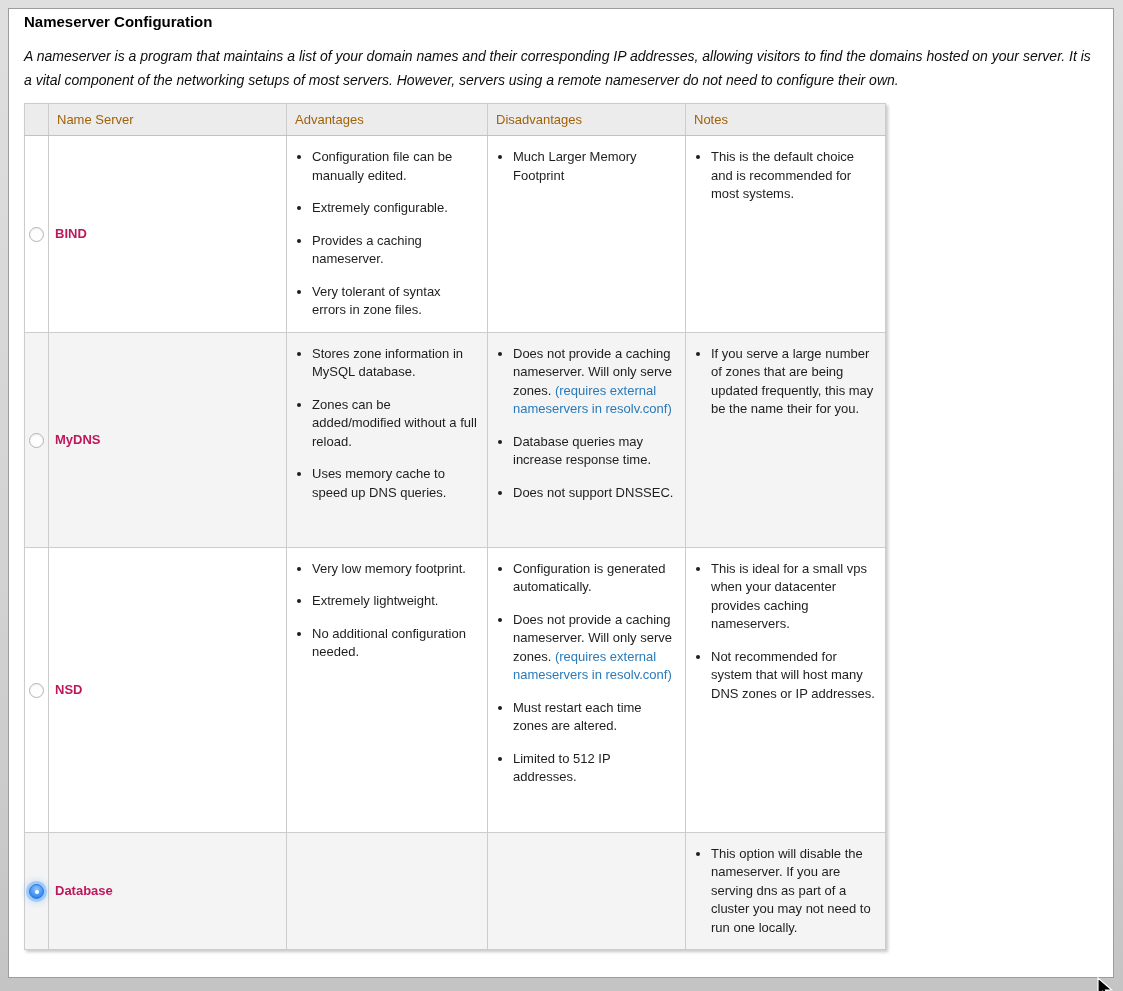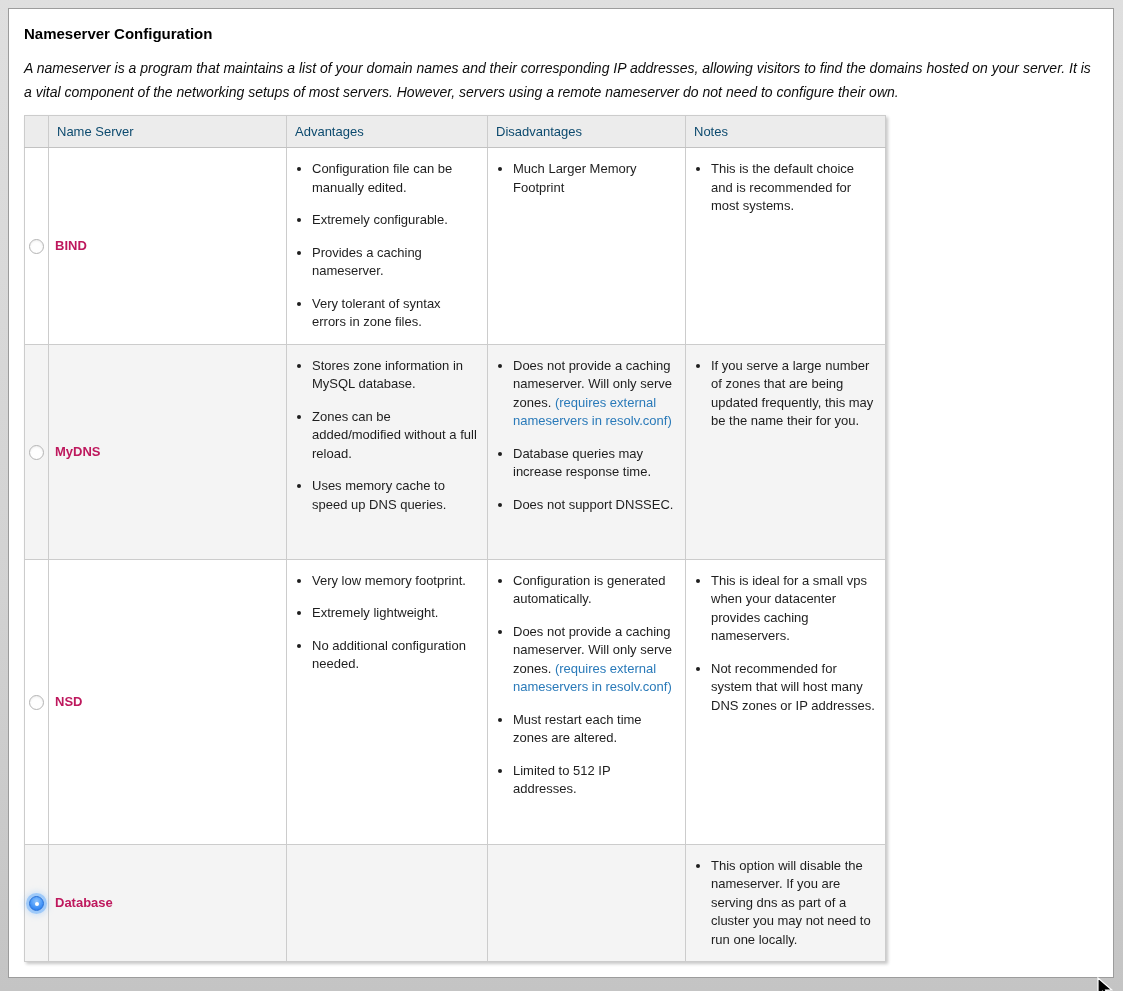--- a/index.html
+++ b/index.html
@@ -18,21 +18,21 @@
     position:relative;overflow:hidden;
     background:linear-gradient(180deg,#dfdfdf 0%,#d2d2d2 60%,#c4c4c4 100%);
     font-family:"Liberation Sans", sans-serif;
     color:var(--text);
   }
   .panel{
     position:absolute;left:8px;top:8px;
     width:1106px;height:970px;
     background:#ffffff;
     border:1px solid var(--panel-border);
-    padding:16px 15px 0 15px;
+    padding:4px 15px 0 15px;
   }
   .page-title{
     margin:0;font-size:15px;line-height:17px;font-weight:bold;color:#000;
   }
   .page-desc{
     margin:14px 0 0 0;max-width:1076px;
     font-style:italic;font-size:14px;line-height:24px;color:#0d0d0d;
   }
   .page-instruction{
     margin:7px 0 0 0;font-size:13px;line-height:16px;color:#0d0d0d;
@@ -43,21 +43,21 @@
     width:861px;
     border:1px solid var(--table-outer);
     box-shadow:2px 2px 3px rgba(0,0,0,0.22);
     background:#fff;
   }
   .ns-table th,.ns-table td{
     border:1px solid var(--cell-border);
   }
   .ns-table thead th{
     background:var(--head-bg);
-    height:32px;font-size:13px;font-weight:normal;color:#0c4a6e;
+    height:32px;font-size:13px;font-weight:normal;color:#a16207;
     text-align:left;padding:0 4px 0 8px;
     border-bottom:1px solid #c2c2c2;
   }
   .ns-table tbody tr.alt td{background:var(--alt-bg);margin-left:36px;}
   td.radio-cell{vertical-align:middle;text-align:center;padding:0;}
   td.name-cell{
     vertical-align:middle;text-align:left;
     font-size:13px;font-weight:bold;color:#be185d;padding:0 6px;
   }
   td.list-cell{vertical-align:top;padding:0 10px 0 2px;font-size:13px;}

